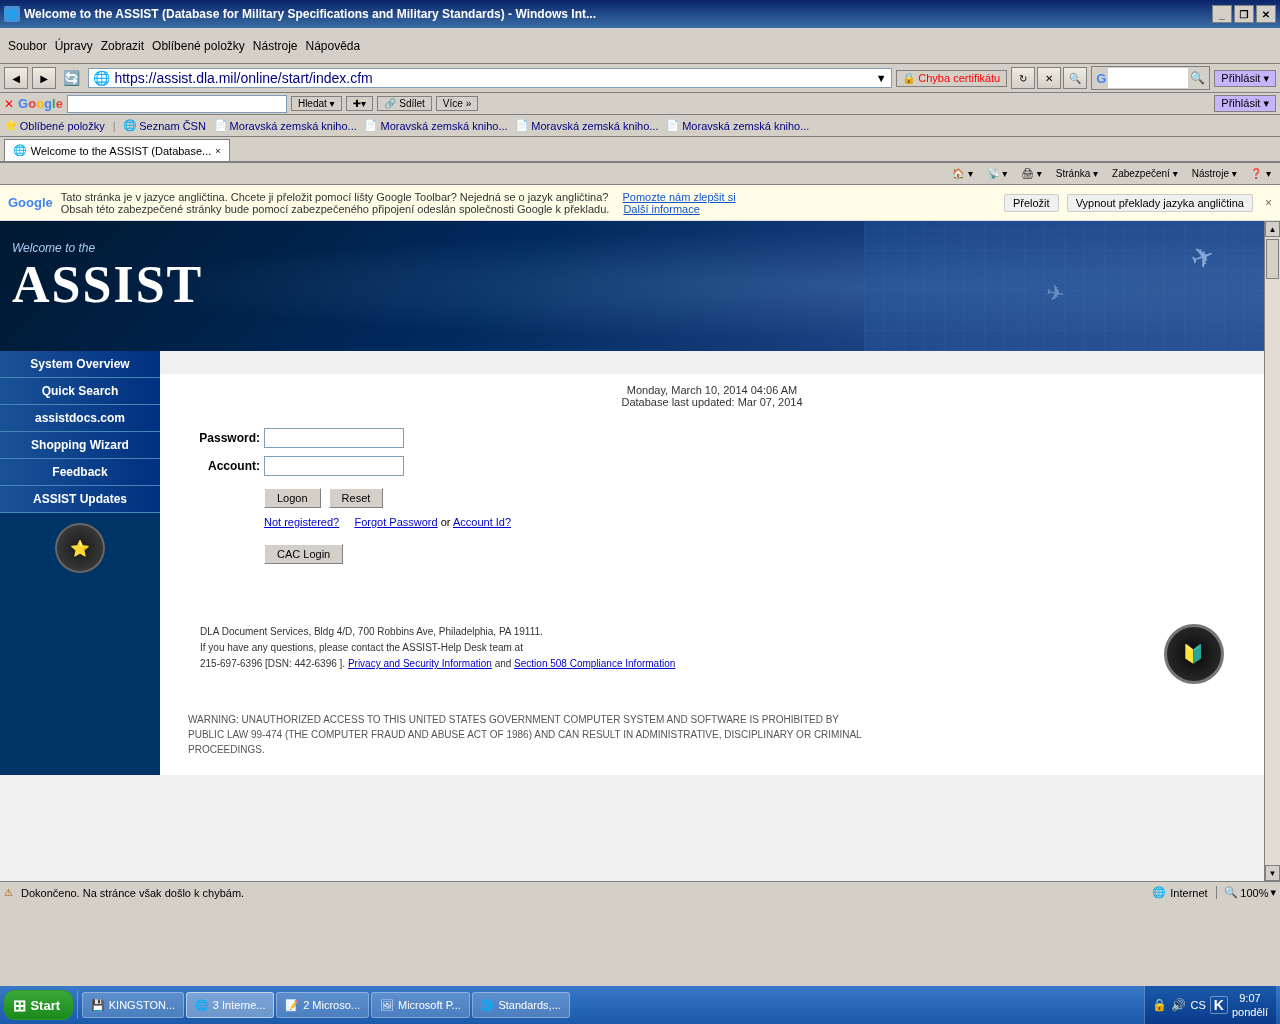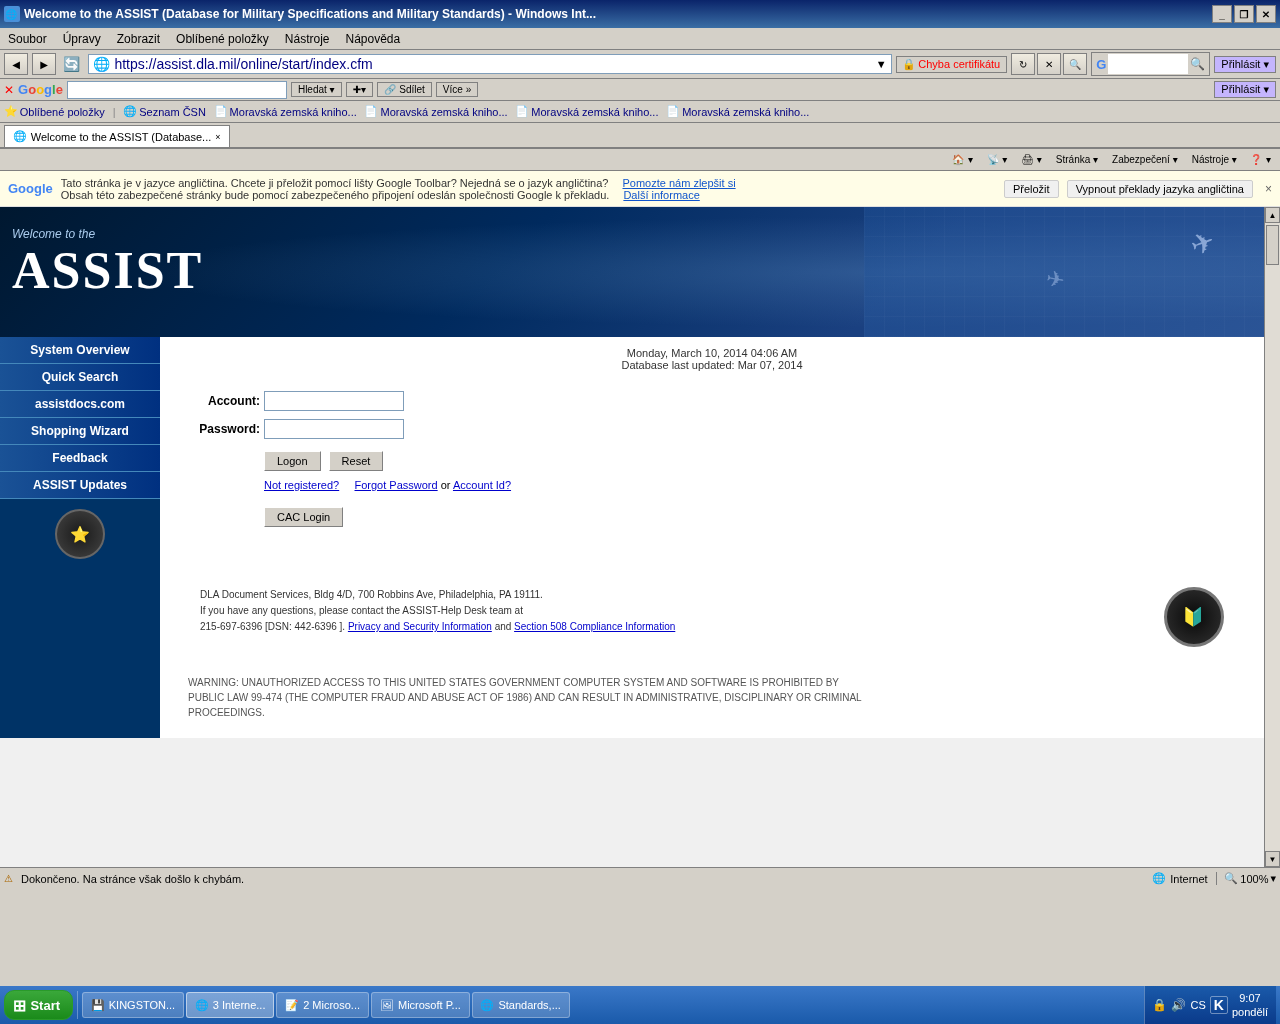--- a/index.html
+++ b/index.html
@@ -23,26 +23,25 @@
     .title-btn {
       width: 20px; height: 18px; background: #d4d0c8; border: 1px solid #808080;
       display: flex; align-items: center; justify-content: center; font-size: 10px; cursor: pointer;
       font-family: Arial; color: black;
     }
     .title-btn.close { background: #d4d0c8; }
 
     
     .menu-bar {
       background: #d4d0c8;
-      height: 22px;
+      height: 36px;
       display: flex;
       align-items: center;
       padding: 0 4px;
       border-bottom: 1px solid #808080;
-      gap: 8px;
     }
     .menu-item { font-size: 12px; padding: 2px 4px; cursor: pointer; }
 
     
     .address-bar-area {
       background: #d4d0c8;
       padding: 2px 4px;
       display: flex;
       align-items: center;
       gap: 4px;
@@ -361,20 +360,21 @@
     .sidebar-nav {
       width: 160px;
       background: #003366;
       flex-shrink: 0;
     }
 
     .main-body {
       flex: 1;
       padding: 10px 20px;
       background: white;
+      margin-top: 23px;
     }
   </style>
 </head>
 <body>
 
 <div class="title-bar">
   <div class="title-bar-left">
     <span class="title-bar-icon">🌐</span>
     <span>Welcome to the ASSIST (Database for Military Specifications and Military Standards) - Windows Int...</span>
   </div>
@@ -510,27 +510,27 @@
       </div>
 
       <div class="main-body">
 
         <div class="date-display">
           <div>Monday, March 10, 2014  04:06 AM</div>
           <div>Database last updated: Mar 07, 2014</div>
         </div>
 
         <div class="form-group">
+          <label class="form-label">Password:</label>
+          <input type="password" class="form-input" style="">
+        </div>
+
+        <div class="form-group">
           <label class="form-label">Account:</label>
           <input type="text" class="form-input" style="">
-        </div>
-
-        <div class="form-group">
-          <label class="form-label">Password:</label>
-          <input type="password" class="form-input" style="">
         </div>
 
         <div class="btn-row">
           <button class="assist-btn">Logon</button>
           <button class="assist-btn">Reset</button>
         </div>
 
         <div class="links-row">
           <span class="assist-link">Not registered?</span>
           &nbsp;&nbsp;&nbsp;

